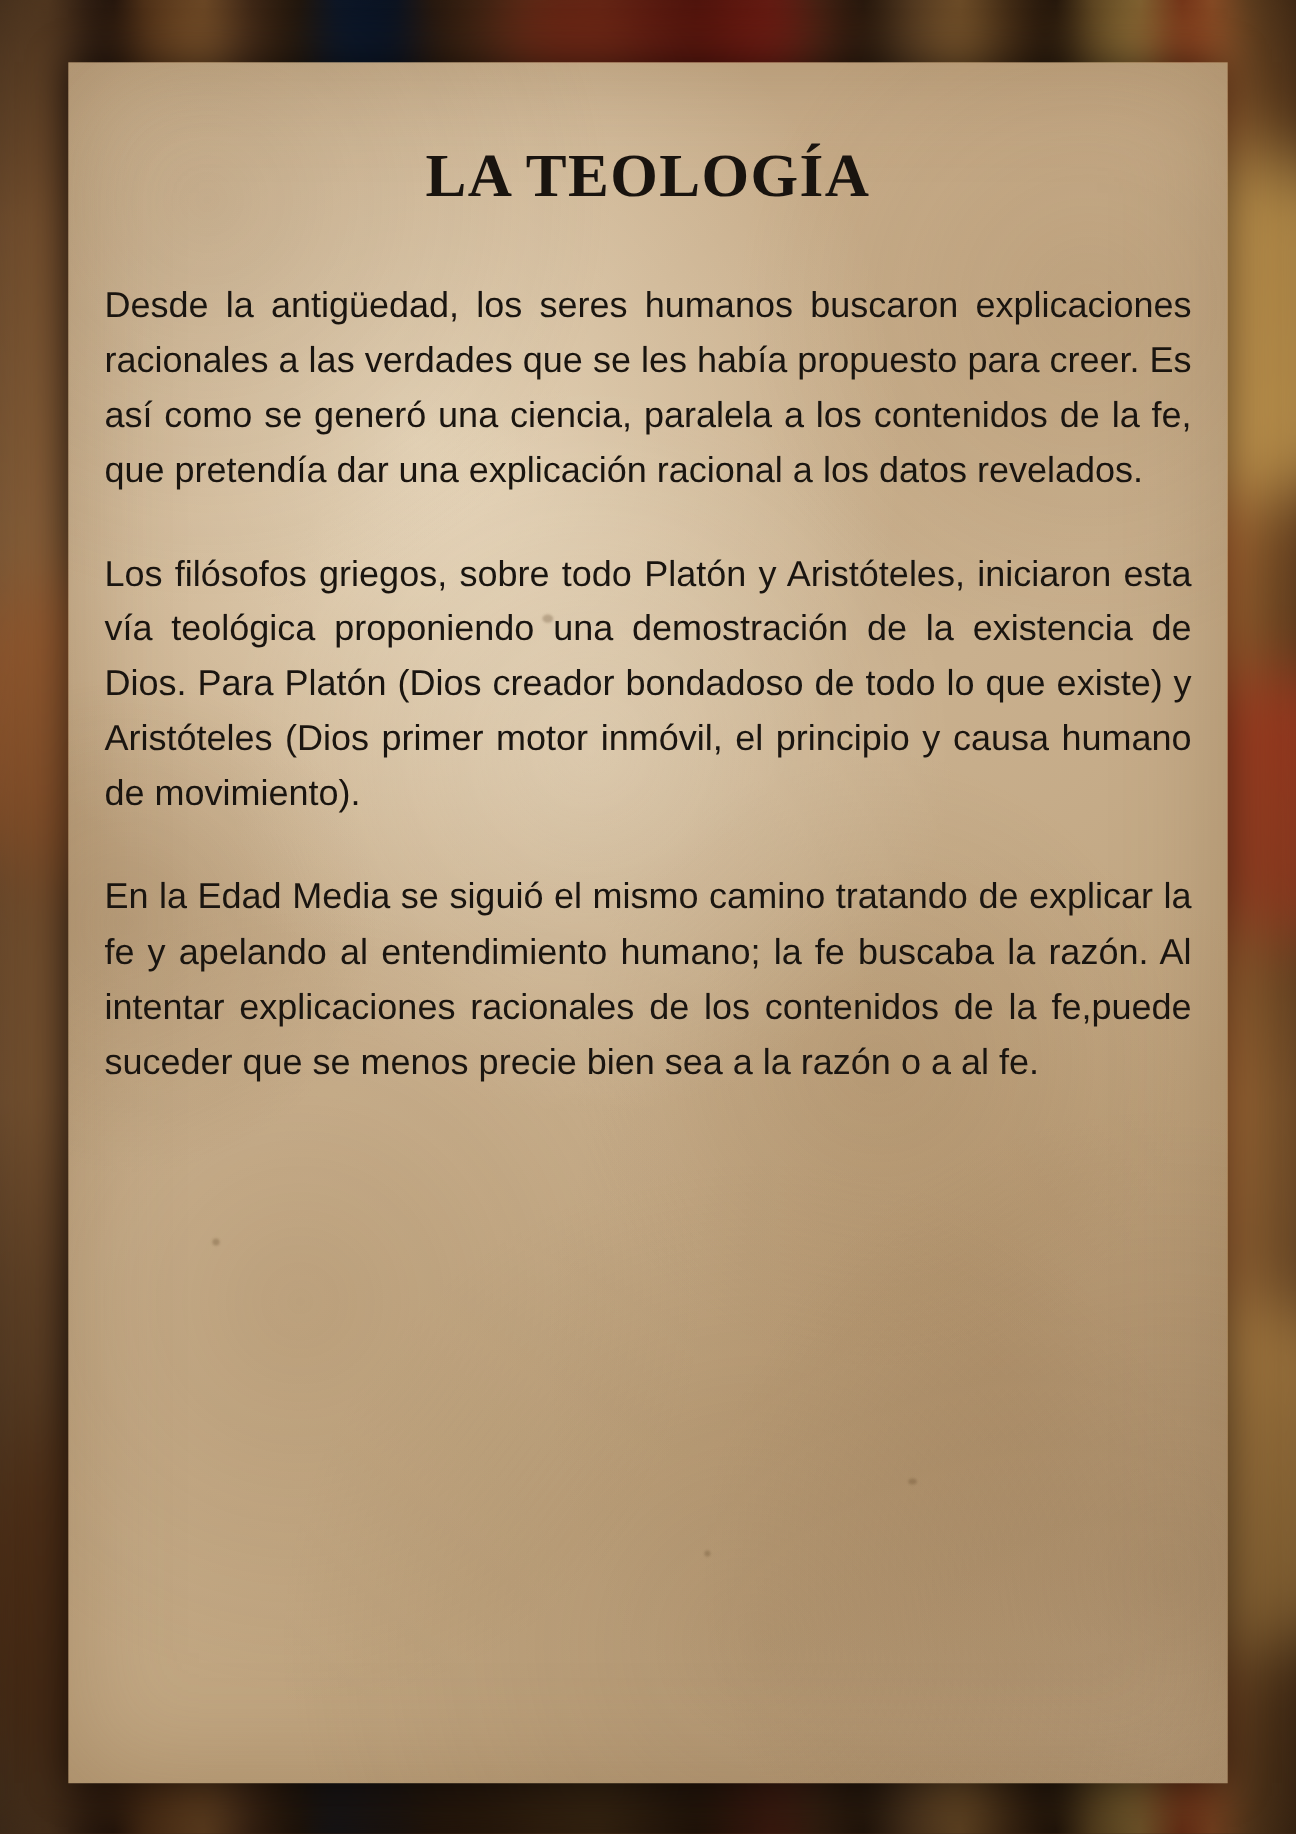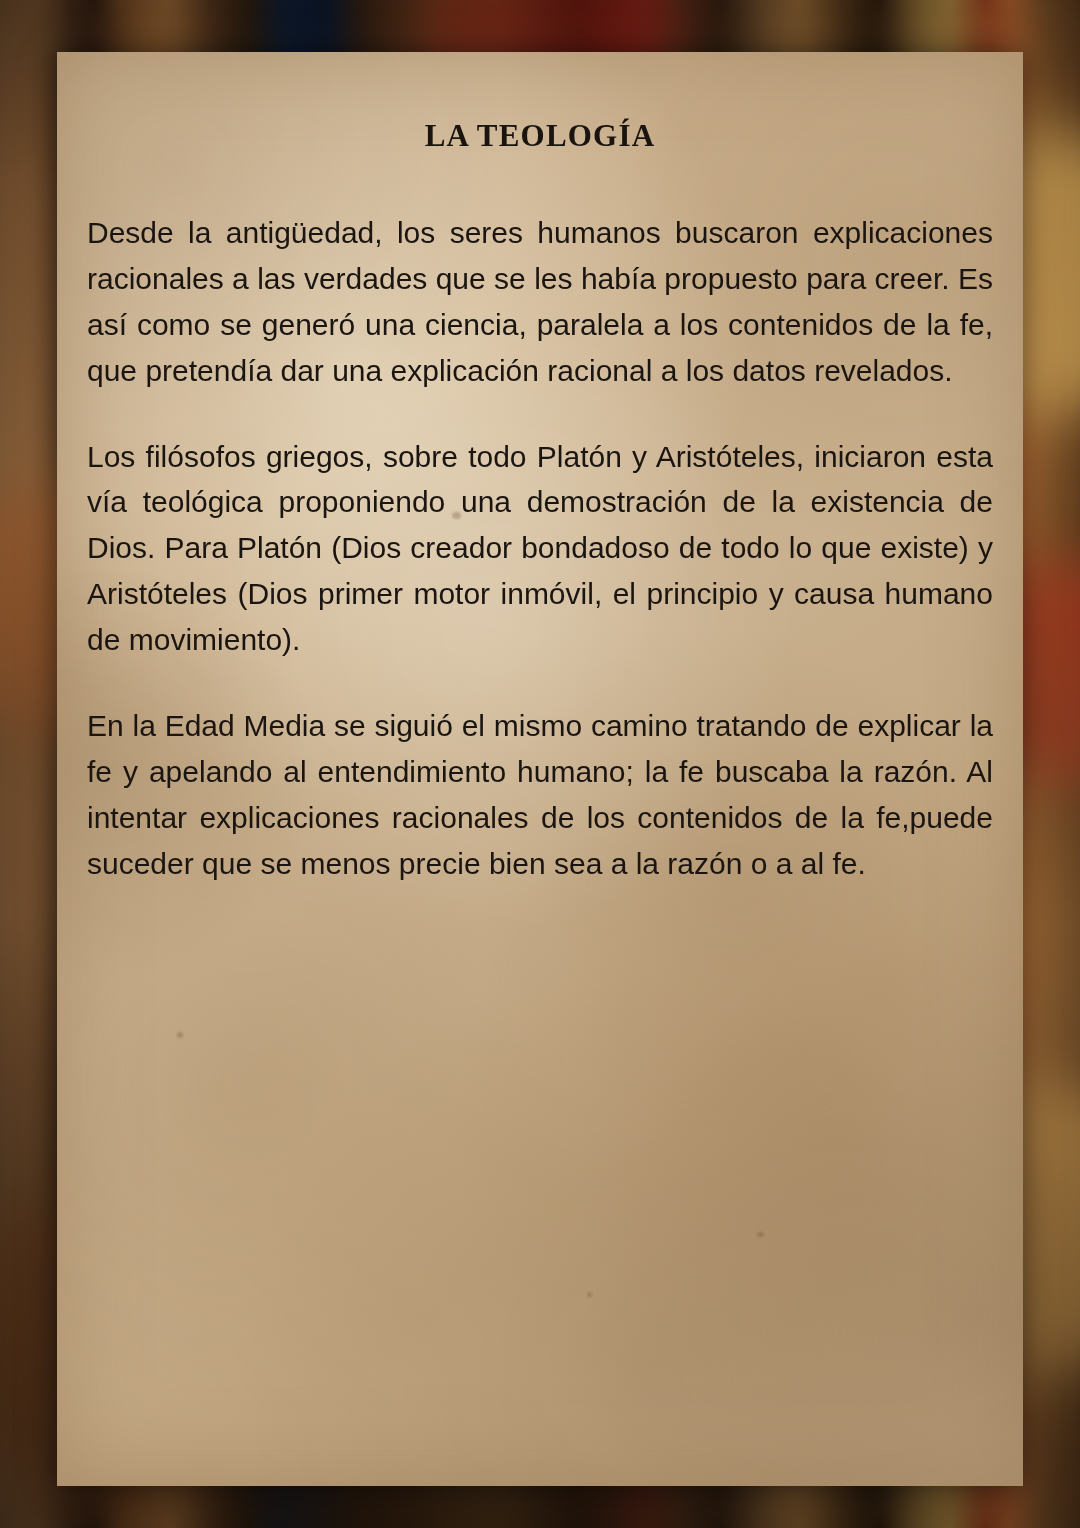--- a/index.html
+++ b/index.html
@@ -118,21 +118,21 @@
     left: 28px;
     right: 28px;
     top: 66px;
     bottom: 40px;
   }
 
   .doc-title {
     text-align: center;
     font-family: "Liberation Serif", serif;
     font-weight: 700;
-    font-size: 31px;
+    font-size: 51px;
     letter-spacing: 1.2px;
     color: #19140f;
     margin: 0 0 56px 0;
   }
 
   .doc-paragraph {
     font-family: Liberation Sans, sans-serif;
     font-size: 30px;
     line-height: 1.53;
     color: #1a1510;

